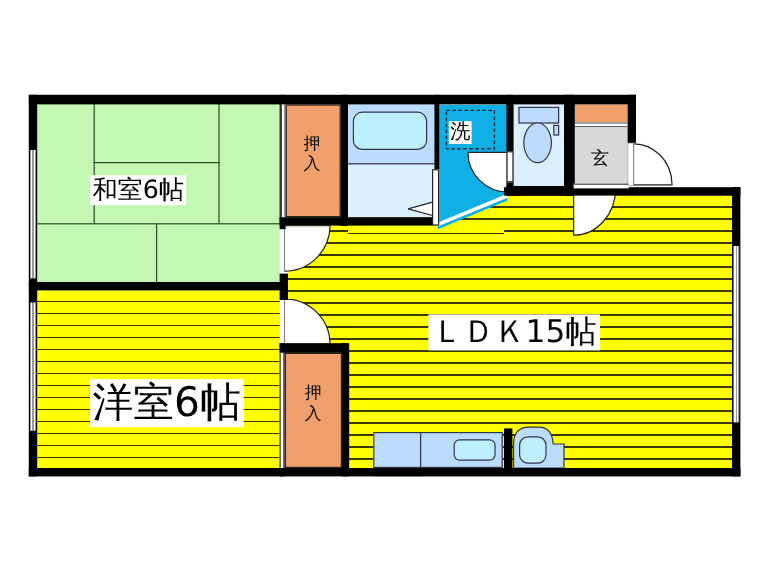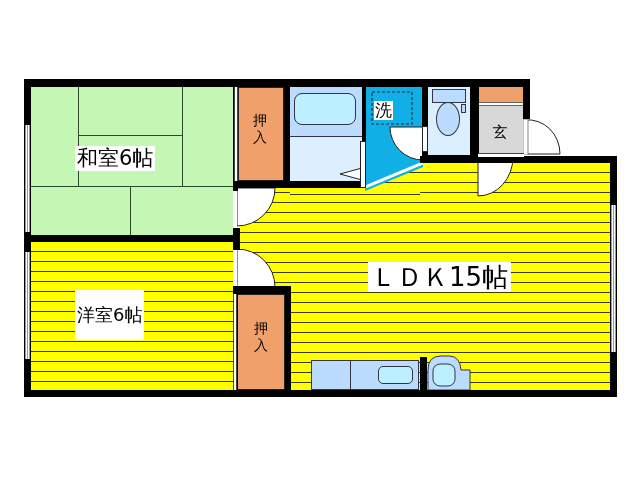--- a/index.html
+++ b/index.html
@@ -144,14 +144,14 @@
 <div class="wall" style="left:285px;top:286px;width:6px;height:111px;"></div>
 
 <div class="abs" style="left:234px;top:87px;width:4px;height:94px;background:#fff;border-left:1px solid #444;border-right:1px solid #444;"></div>
 <div class="abs" style="left:233px;top:294px;width:4px;height:96px;background:#fff;border-left:1px solid #444;border-right:1px solid #444;"></div>
 
 <div class="window-v" style="left:25px;top:125px;height:107px;"></div>
 <div class="window-v" style="left:25px;top:252px;height:107px;"></div>
 <div class="window-v" style="left:611px;top:205px;height:147px;"></div>
 
 <div class="label" style="left:75px;top:146px;font-size:21px;padding:2px 2px;">和室6帖</div>
-<div class="label" style="left:75px;top:290px;font-size:18px;padding:16px 2px;">洋室6帖</div>
-<div class="label" style="left:368px;top:262px;font-size:26px;padding:2px 3px;">ＬＤＫ15帖</div>
+<div class="label" style="left:75px;top:316px;font-size:34px;padding:3px 2px;">洋室6帖</div>
+<div class="label" style="left:357px;top:262px;font-size:26px;padding:2px 3px;">ＬＤＫ15帖</div>
 
 </body></html>

